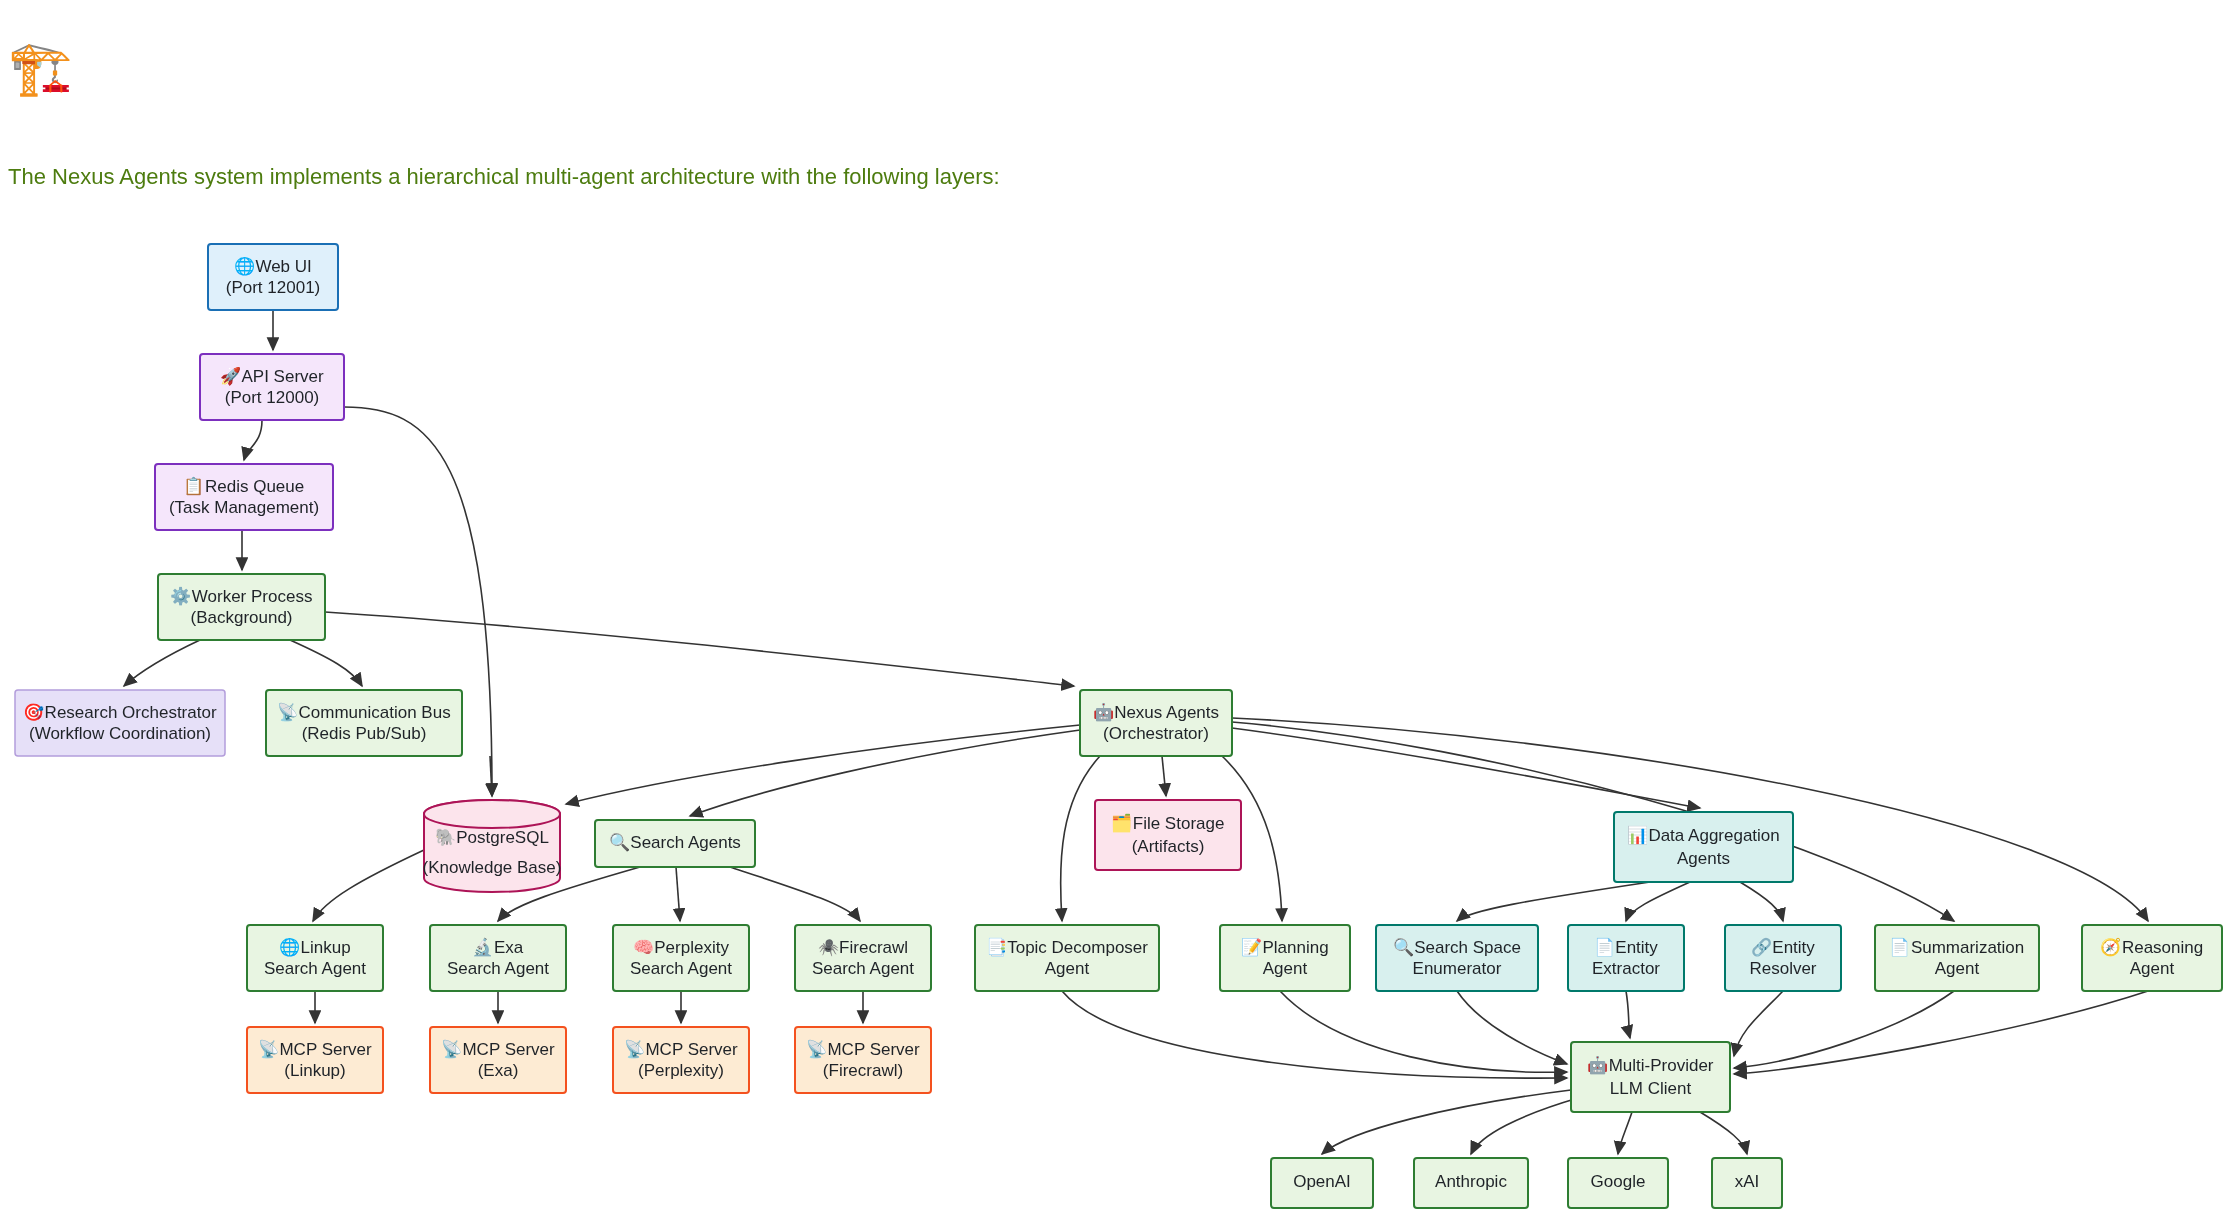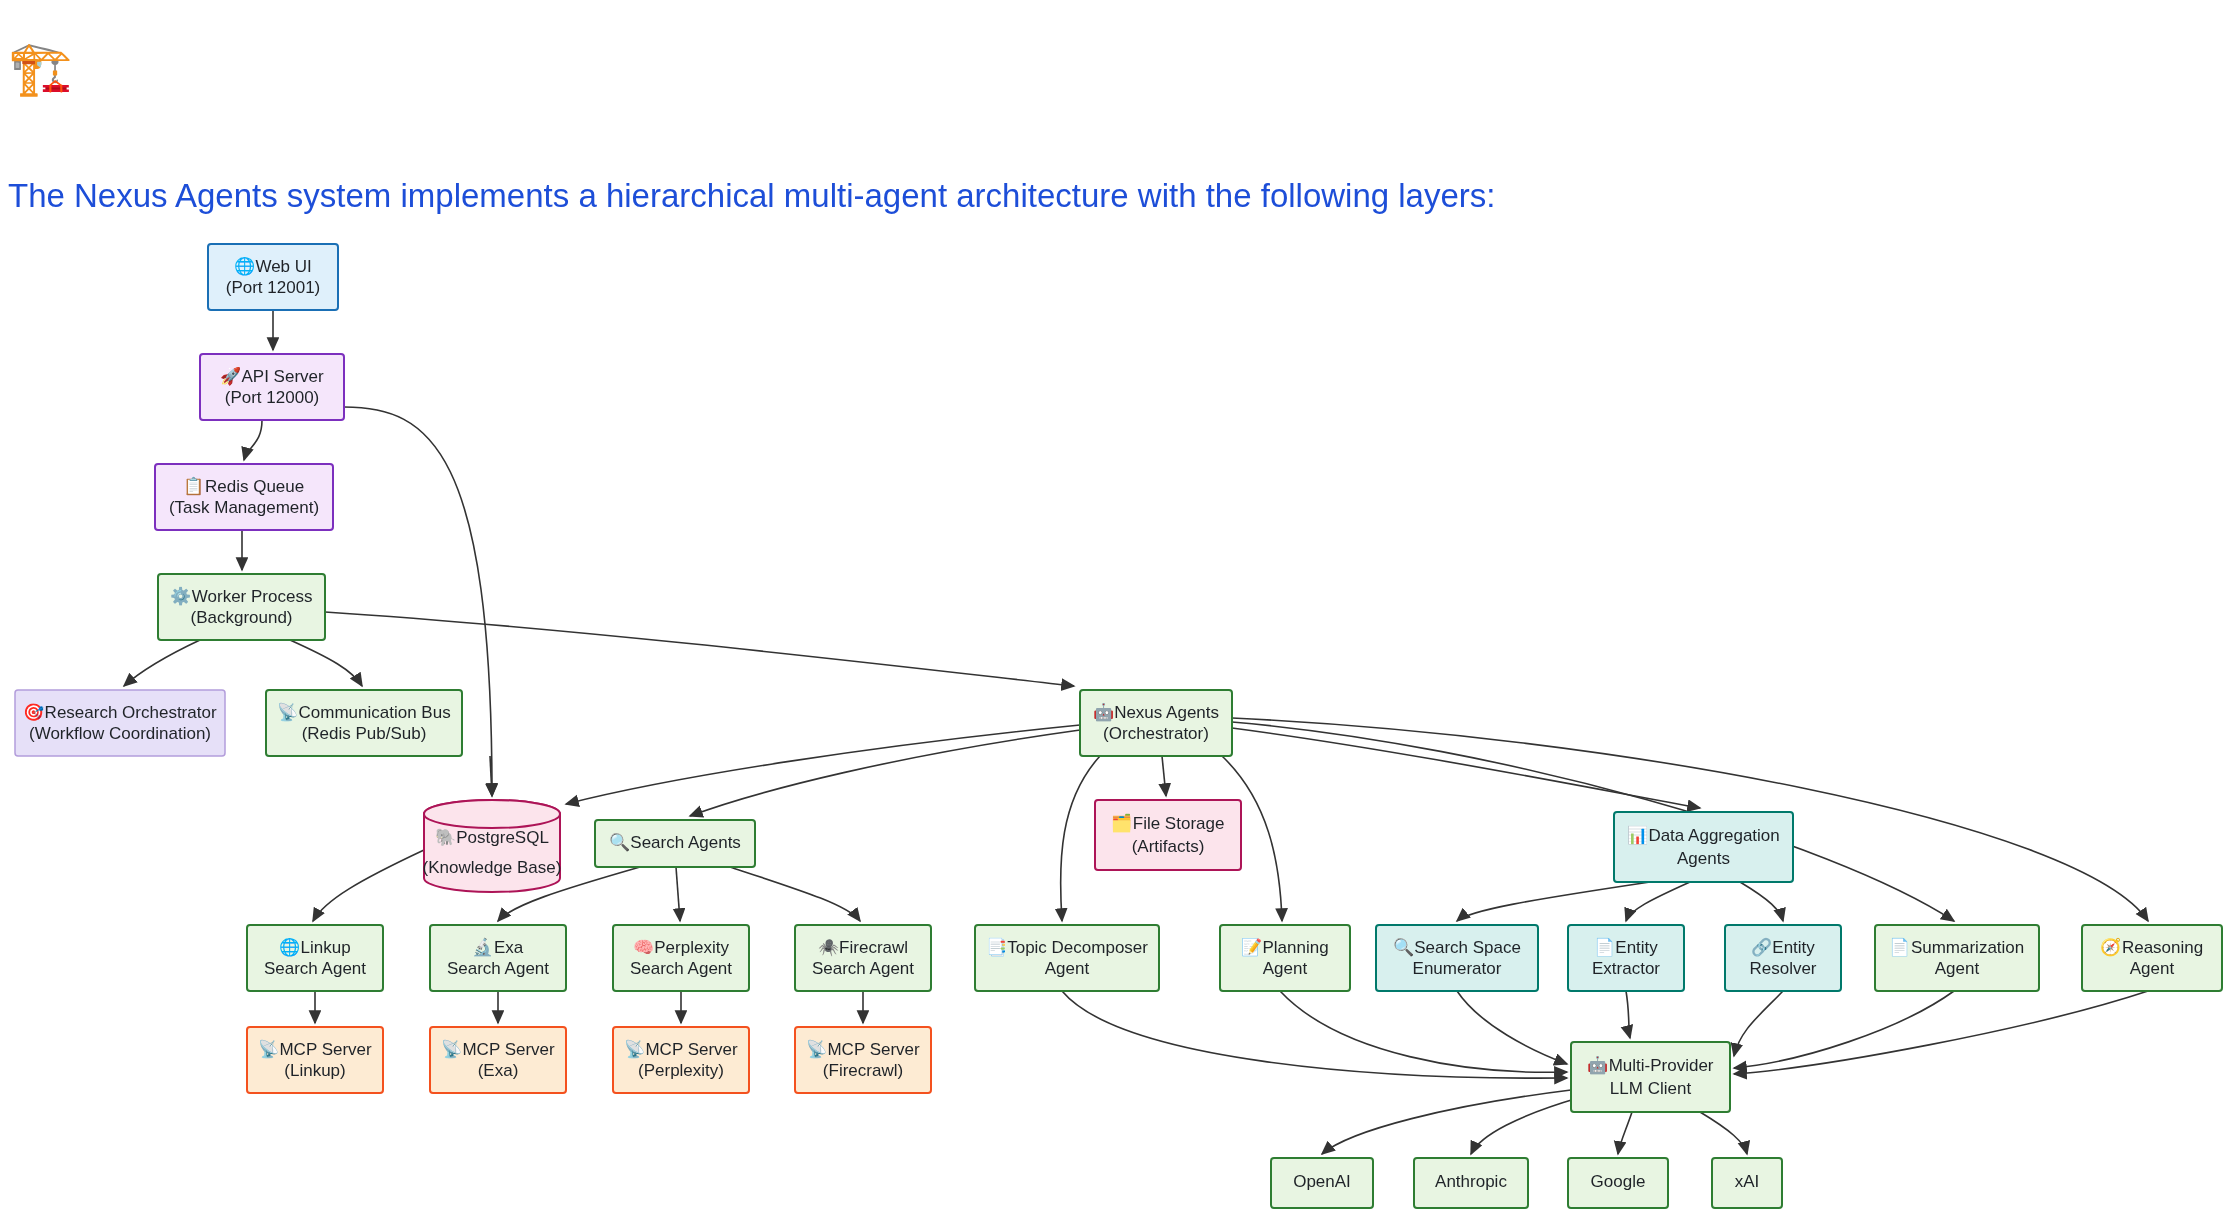--- a/index.html
+++ b/index.html
@@ -35,23 +35,23 @@
   }
   .title-emoji {
     font-size: 52px;
     line-height: 1;
     font-family: "DejaVu Sans", sans-serif;
   }
   .intro-text {
     position: absolute;
     left: 8px;
     top: 138px;
-    font-size: 33px;
+    font-size: 22px;
     line-height: 1.5;
-    color: #1d4ed8;
+    color: #4d7c0f;
     white-space: nowrap;
   }
   .diagram-wrap {
     position: absolute;
     left: 0;
     top: 200px;
     width: 2226px;
     height: 1012px;
   }
   svg.flow {

